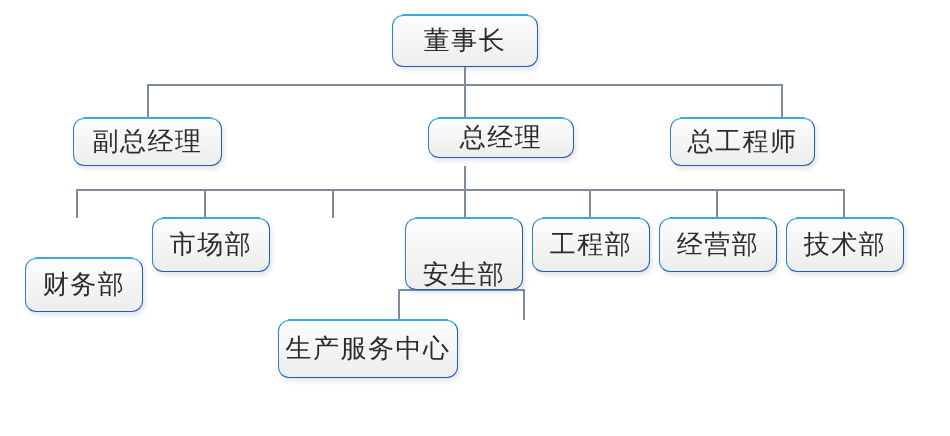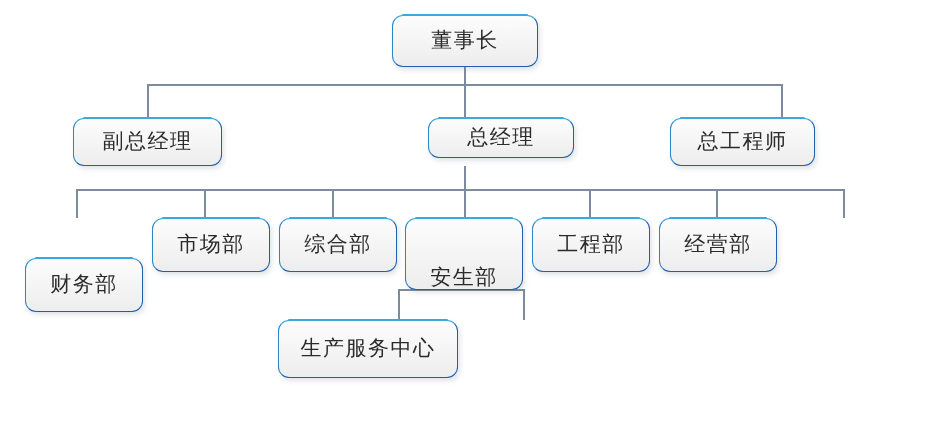--- a/index.html
+++ b/index.html
@@ -33,21 +33,21 @@
     border-radius: 11px;
     background: linear-gradient(to bottom, #fdfdfd 0%, #f7f7f7 35%, #ededed 100%);
     border: 1.6px solid #1f5fad;
     border-top-color: #34a5d8;
     border-left-color: #2a86c4;
     box-shadow: 2px 3px 5px rgba(120,130,145,0.22);
     display: flex;
     align-items: center;
     justify-content: center;
     color: #2b2b2b;
-    font-size: 21px;
+    font-size: 26px;
     letter-spacing: 1.5px;
     line-height: 1;
     white-space: nowrap;
     user-select: none;
   }
   .node::before {
     
     content: "";
     position: absolute;
     left: 9px;
@@ -102,30 +102,30 @@
   <div class="node" style="left:670px; top:118px; width:145px; height:48px;">
     <span class="label">总工程师</span>
   </div>
 
   <div class="node" style="left:25px; top:218px; width:118px; height:54px;margin-top:40px;">
     <span class="label">财务部</span>
   </div>
   <div class="node" style="left:152px; top:218px; width:118px; height:54px;">
     <span class="label">市场部</span>
   </div>
-  <div class="node" style="left:279px; top:218px; width:118px; height:54px;">
-    <span class="label">综合部</span>
-  </div>
   <div class="node" style="left:405px; top:218px; width:118px; height:72px;align-items:flex-end;">
     <span class="label">安生部</span>
   </div>
   <div class="node" style="left:532px; top:218px; width:118px; height:54px;">
     <span class="label">工程部</span>
   </div>
   <div class="node" style="left:659px; top:218px; width:118px; height:54px;">
     <span class="label">经营部</span>
   </div>
+  <div class="node" style="left:786px; top:218px; width:118px; height:54px;">
+    <span class="label">技术部</span>
+  </div>
 
   <div class="node" style="left:278px; top:320px; width:180px; height:58px;">
     <span class="label">生产服务中心</span>
   </div>
 
 </div>
 
 </body></html>

